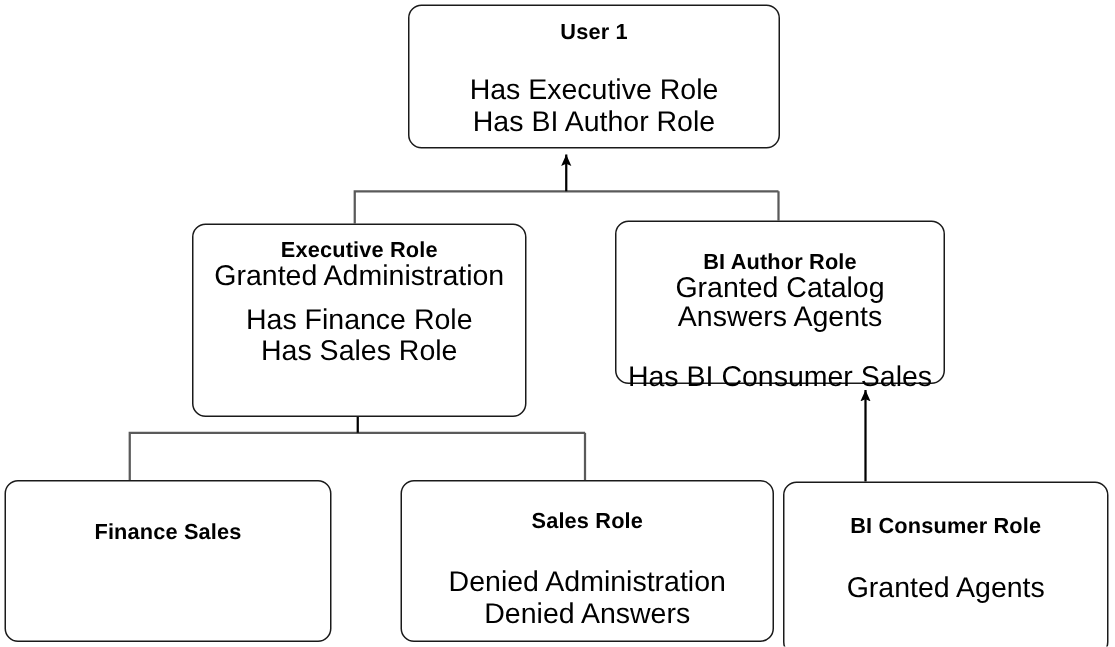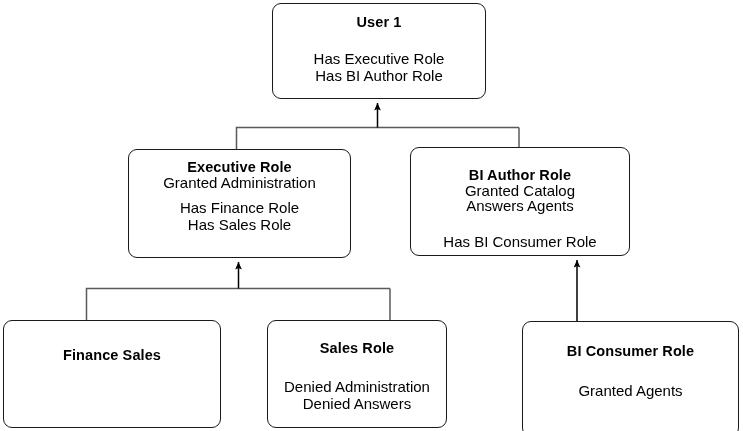--- a/index.html
+++ b/index.html
@@ -42,50 +42,50 @@
     text-align: center;
     line-height: 1.0;
   }
   .node-title {
     font-weight: bold;
     font-size: 14.5px;
     letter-spacing: 0.1px;
     white-space: nowrap;
   }
   .node-line {
-    font-size: 15px;
+    font-size: 19px;
     font-weight: normal;
     white-space: nowrap;
   }
   .perm-group {
     display: flex;
     flex-direction: column;
     align-items: center;
   }
   .perm-group .node-line { margin-top: 2px; }
   .rel-group {
     display: flex;
     flex-direction: column;
     align-items: center;
   }
   .rel-group .node-line { margin-top: 2px; }
 
   
-  #node-user-1      { left: 272px; top: 3px;   width: 214px; height: 96px;  padding-top: 11px; }
+  #node-user-1      { left: 272px; top: 3px;   width: 248px; height: 96px;  padding-top: 11px; }
   #node-user-1 .perm-group { margin-top: 19px; }
 
-  #node-executive-role { left: 128px; top: 149px; width: 223px; height: 109px; padding-top: 10px; }
+  #node-executive-role { left: 128px; top: 149px; width: 223px; height: 129px; padding-top: 10px; }
   #node-executive-role .rel-group { margin-top: 8px; }
 
   #node-bi-author-role { left: 410px; top: 147px; width: 220px; height: 109px; padding-top: 20px; }
   #node-bi-author-role .rel-group { margin-top: 19px; }
 
   #node-finance-role   { left: 3px;   top: 320px; width: 218px; height: 108px; padding-top: 27px; }
 
-  #node-sales-role     { left: 267px; top: 320px; width: 180px; height: 108px; padding-top: 20px; }
+  #node-sales-role     { left: 267px; top: 320px; width: 249px; height: 108px; padding-top: 20px; }
   #node-sales-role .perm-group { margin-top: 21px; }
 
   #node-bi-consumer-role { left: 522px; top: 321px; width: 217px; height: 116px; padding-top: 22px; }
   #node-bi-consumer-role .perm-group { margin-top: 22px; }
 </style>
 </head>
 <body>
 
 <div id="diagram-canvas">
 
@@ -136,21 +136,21 @@
       <div class="node-line">Has Finance Role</div>
       <div class="node-line">Has Sales Role</div>
     </div>
   </div>
 
   <div class="node" id="node-bi-author-role">
     <div class="node-title">BI Author Role</div>
     <div class="node-line">Granted Catalog</div>
     <div class="node-line">Answers Agents</div>
     <div class="rel-group">
-      <div class="node-line">Has BI Consumer Role</div>
+      <div class="node-line">Has BI Consumer Sales</div>
     </div>
   </div>
 
   <div class="node" id="node-finance-role">
     <div class="node-title">Finance Sales</div>
   </div>
 
   <div class="node" id="node-sales-role">
     <div class="node-title">Sales Role</div>
     <div class="perm-group">

